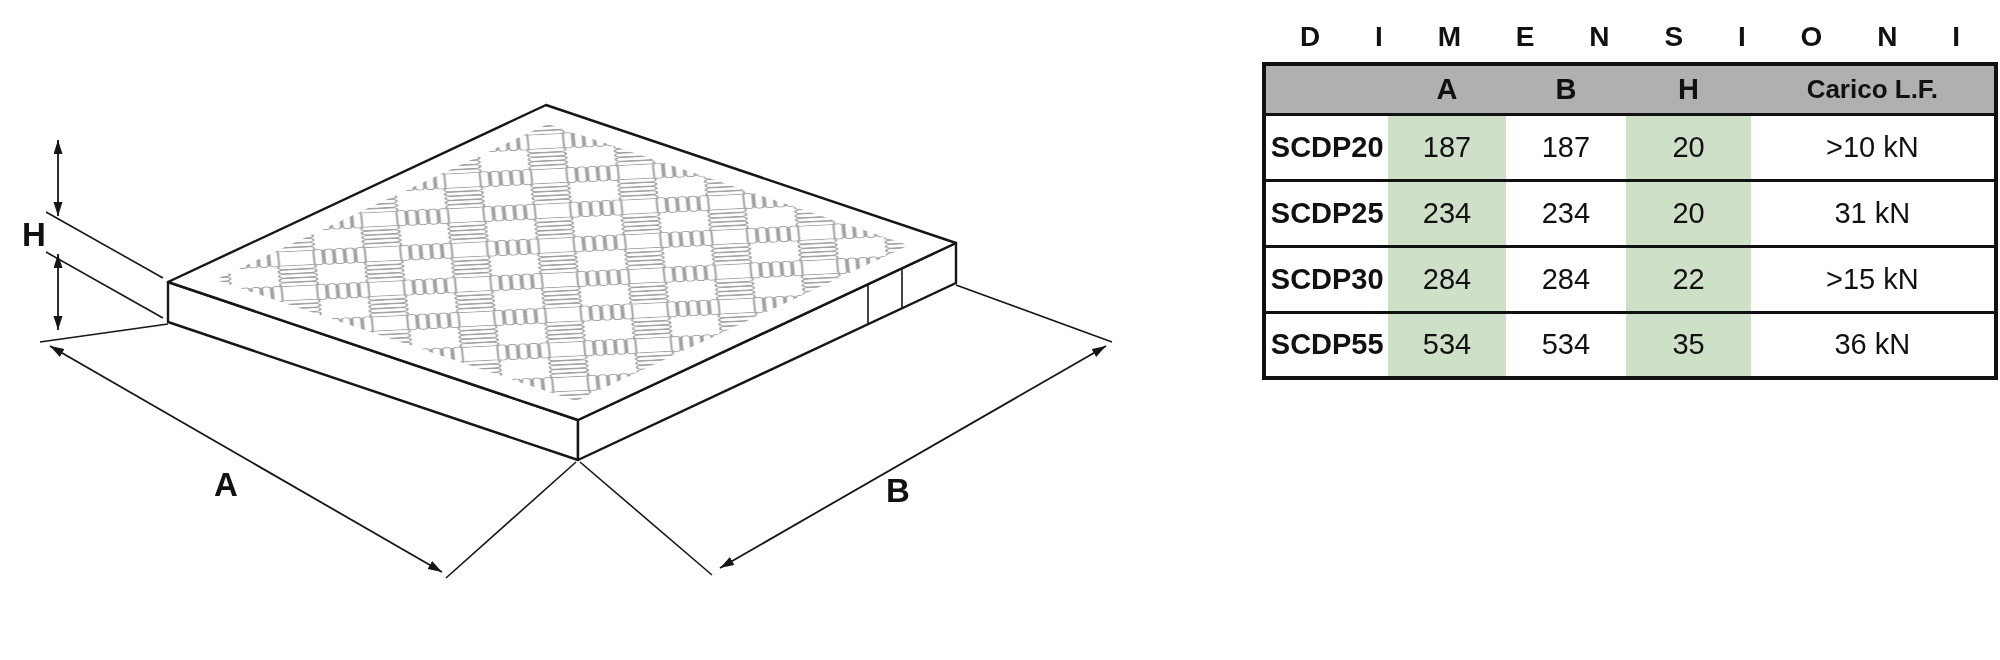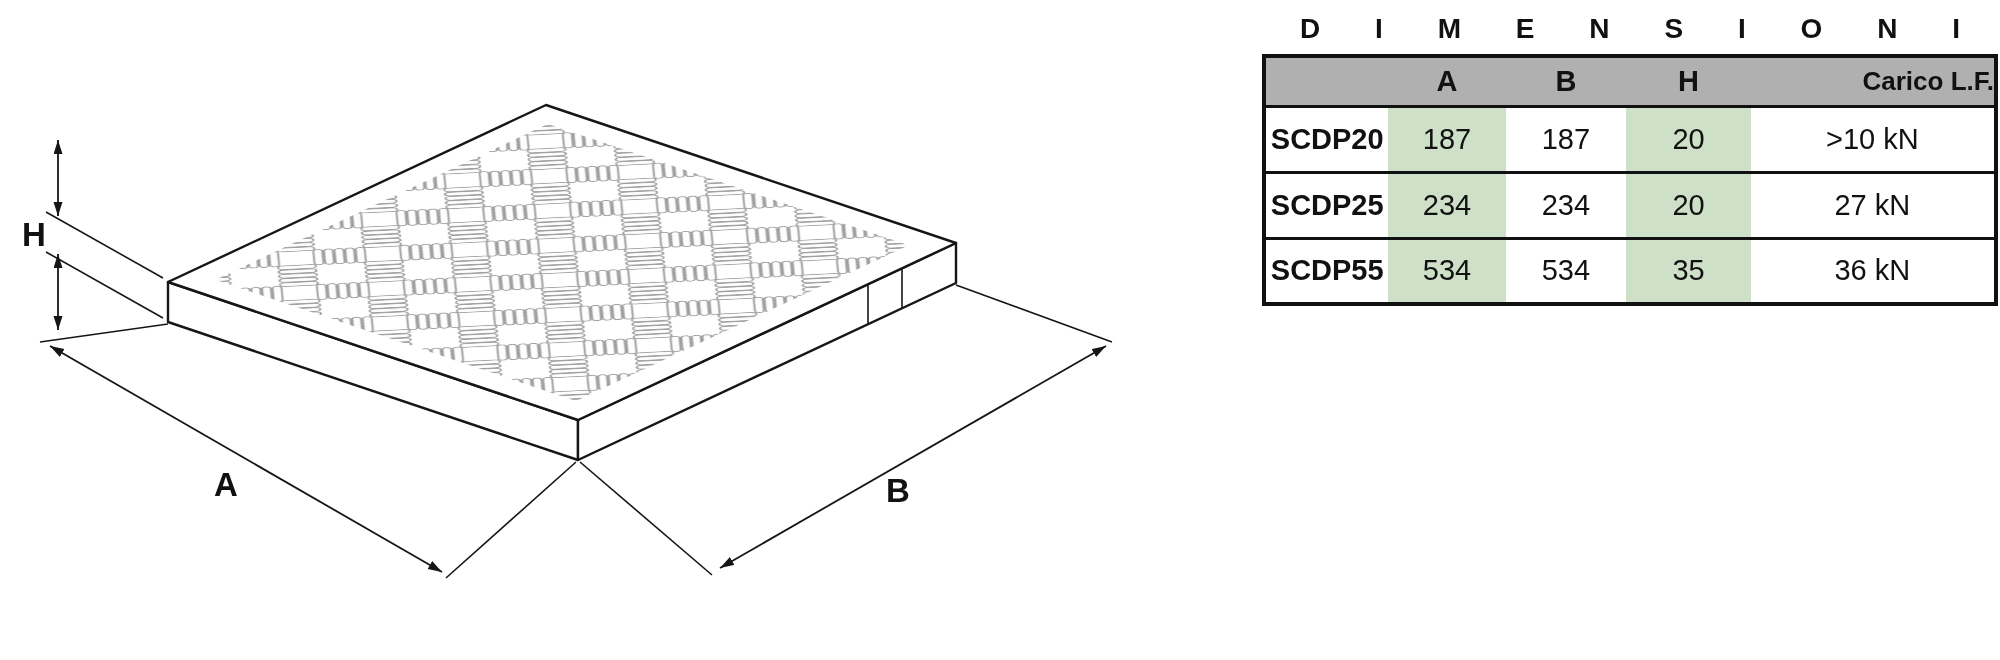--- a/index.html
+++ b/index.html
@@ -8,26 +8,26 @@
 
   
   .drawing { position:absolute; left:18px; top:0; }
   .edge { fill:#ffffff; stroke:#161616; stroke-width:2.4; stroke-linejoin:round; }
   .thin { stroke:#161616; stroke-width:1.6; fill:none; }
   .dimline { stroke:#161616; stroke-width:1.8; fill:none; }
   .dim-label { font-family:"Liberation Sans", sans-serif; font-weight:bold; font-size:33px; fill:#111; }
   .pill { fill:#fdfdfd; stroke:#9a9a9a; stroke-width:0.35; }
 
   
-  .dims-panel { position:absolute; left:1262px; top:12px; width:736px; }
+  .dims-panel { position:absolute; left:1262px; top:20px; width:736px; }
   .dims-title { font-size:28px; font-weight:bold; color:#111; text-align:justify; text-align-last:justify; padding:0 38px; height:36px; line-height:34px; }
   .dim-table { width:736px; border-collapse:collapse; border:4px solid #111; table-layout:fixed; margin-top:6px; }
   .dim-table thead tr { height:50px; background:#b0b0b0; }
   .dim-table th { font-size:29px; font-weight:bold; color:#111; text-align:center; }
-  .dim-table th.carico { font-size:26px;text-align:right; }
+  .dim-table th.carico { font-size:26px; }
   .dim-table tbody tr { height:66px; border-top:3px solid #111; }
   .dim-table td { font-size:29px; color:#111; text-align:center;margin-top:19px; }
   .dim-table td.model { font-weight:bold; }
   .dim-table td.hl { background:#cfe0c8; }
 </style>
 </head>
 <body>
 
 <div class="stage">
 
@@ -111,21 +111,28 @@
           <td class="hl">187</td>
           <td>187</td>
           <td class="hl">20</td>
           <td>&gt;10 kN</td>
         </tr>
         <tr>
           <td class="model">SCDP25</td>
           <td class="hl">234</td>
           <td>234</td>
           <td class="hl">20</td>
-          <td>27 kN</td>
+          <td>31 kN</td>
+        </tr>
+        <tr>
+          <td class="model">SCDP30</td>
+          <td class="hl">284</td>
+          <td>284</td>
+          <td class="hl">22</td>
+          <td>&gt;15 kN</td>
         </tr>
         <tr>
           <td class="model">SCDP55</td>
           <td class="hl">534</td>
           <td>534</td>
           <td class="hl">35</td>
           <td>36 kN</td>
         </tr>
       </tbody>
     </table>

